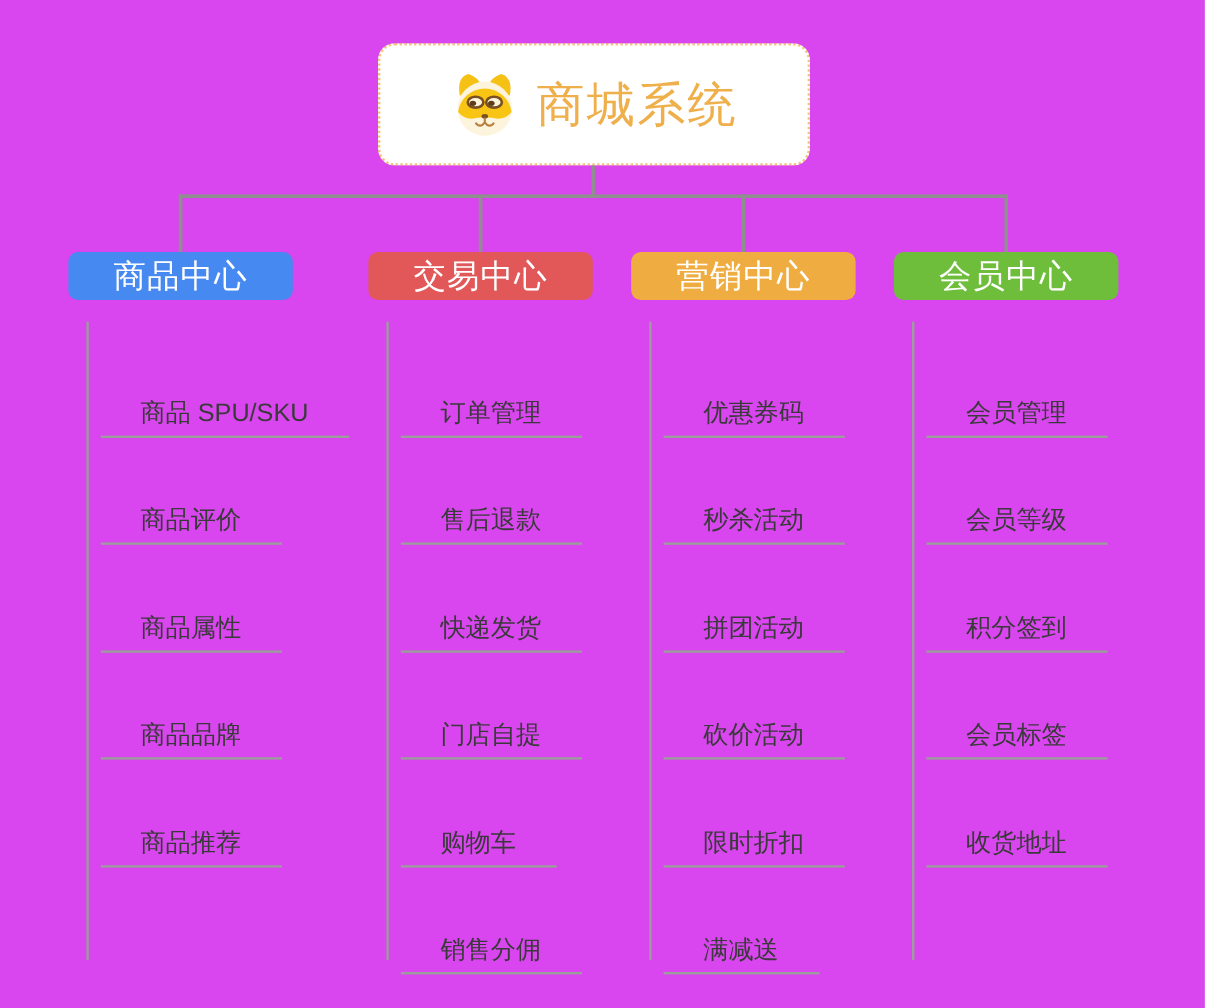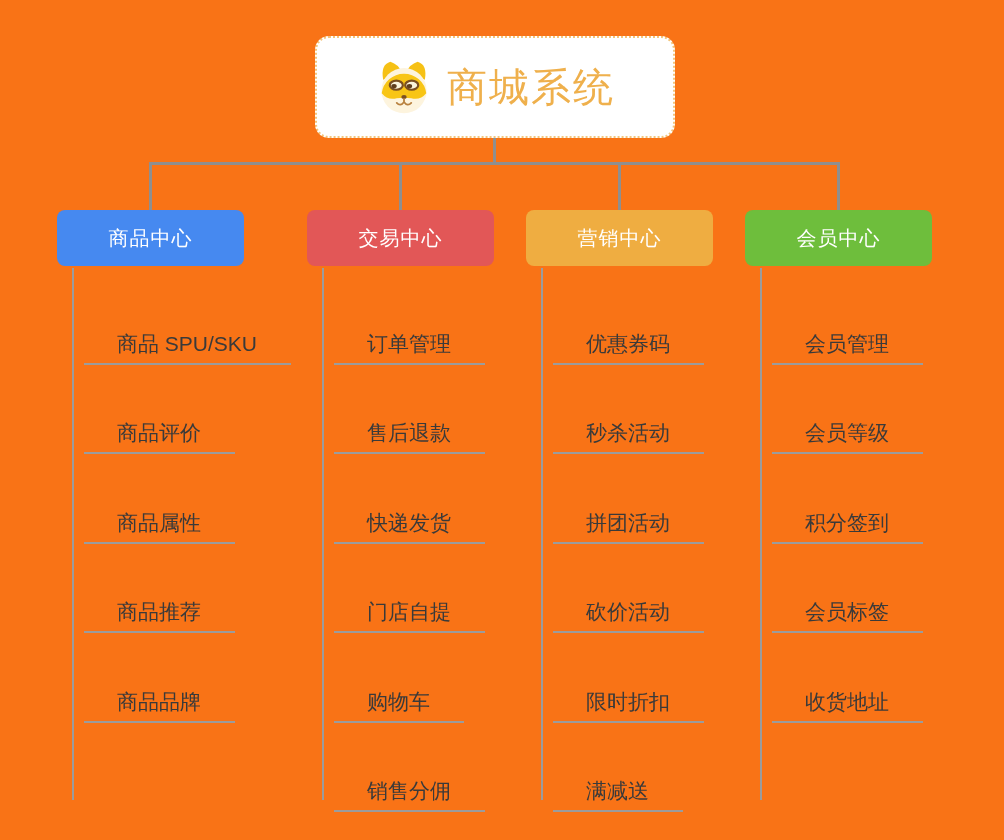--- a/index.html
+++ b/index.html
@@ -3,21 +3,21 @@
 <meta charset="utf-8">
 <style>
   html,body{margin:0;padding:0;}
   body{
     font-family:"Liberation Sans","DejaVu Sans",sans-serif;
     background:#f7f7f7;
   }
   .stage{
     position:relative;
     width:1004px;height:840px;
-    background:#f97316;
+    background:#d946ef;
     overflow:hidden;
   }
   
   .root-node{
     position:absolute;left:315px;top:36px;
     width:360px;height:102px;
     background:#ffffff;
     border:2px dotted #f3c57c;
     border-radius:14px;
     box-sizing:border-box;
@@ -35,25 +35,25 @@
   
   .conn{position:absolute;background:#8f8f8f;}
   .conn-root-v{left:493px;top:138px;width:3px;height:25px;}
   .conn-bus{left:149px;top:162px;width:691px;height:3px;}
   .conn-drop{top:162px;width:3px;height:48px;}
   .drop-0{left:149px;} .drop-1{left:399px;} .drop-2{left:618px;} .drop-3{left:837px;}
   
   .branch{position:absolute;top:210px;width:187px;}
   .branch-0{left:57px;} .branch-1{left:307px;} .branch-2{left:526px;} .branch-3{left:745px;}
   .branch-node{
-    width:187px;height:56px;
+    width:187px;height:40px;
     border-radius:8px;
     display:flex;align-items:center;justify-content:center;
     color:#ffffff;
-    font-size:20px;
+    font-size:27px;
     letter-spacing:1px;
     white-space:nowrap;
     cursor:default;
   }
   .trunk{
     position:absolute;left:15px;top:58px;
     width:2px;height:532px;
     background:#9c9c9c;
   }
   .leaves{
@@ -102,22 +102,22 @@
   <div class="conn conn-drop drop-2"></div>
   <div class="conn conn-drop drop-3"></div>
 
   <div class="branch branch-0">
     <div class="branch-node" style="background: rgb(70, 137, 240);">商品中心</div>
     <div class="trunk"></div>
     <ul class="leaves">
       <li class="leaf">商品 SPU/SKU</li>
       <li class="leaf">商品评价</li>
       <li class="leaf">商品属性</li>
+      <li class="leaf">商品品牌</li>
       <li class="leaf">商品推荐</li>
-      <li class="leaf">商品品牌</li>
     </ul>
   </div>
 
   <div class="branch branch-1">
     <div class="branch-node" style="background: rgb(226, 87, 87);">交易中心</div>
     <div class="trunk"></div>
     <ul class="leaves">
       <li class="leaf">订单管理</li>
       <li class="leaf">售后退款</li>
       <li class="leaf">快递发货</li>

